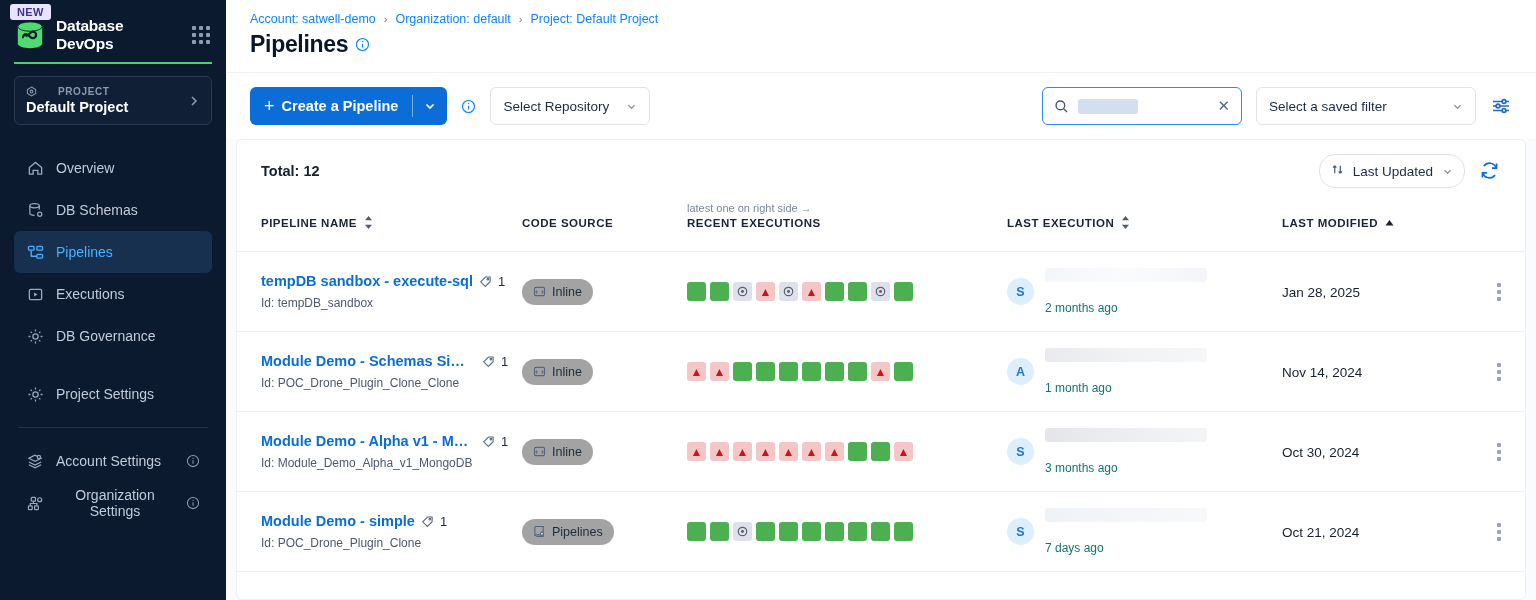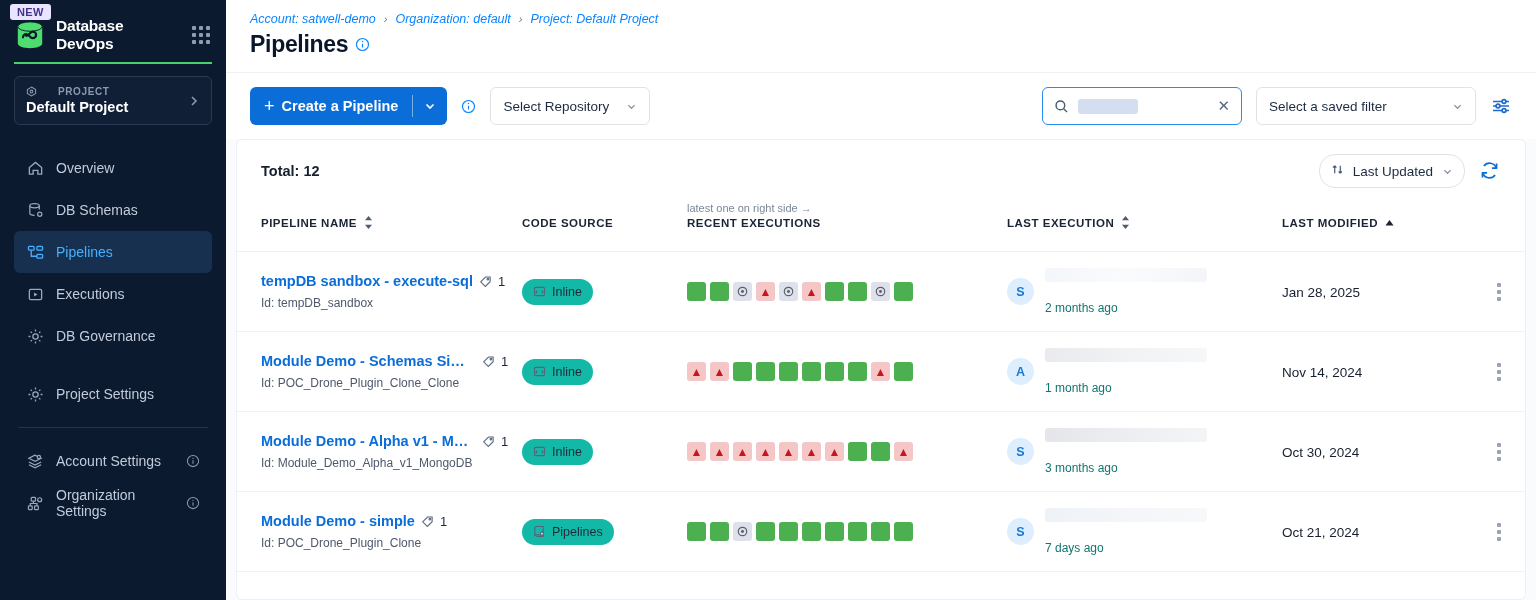--- a/index.html
+++ b/index.html
@@ -58,33 +58,34 @@
   }
   .pc-name { color: #fff; font-size: 14.5px; font-weight: 700; margin-top: 2px; }
   .pc-chev { color: #8d98ad; font-size: 16px; }
 
   .nav { margin-top: 22px; }
   .nav-item {
     display: flex; align-items: center; gap: 12px;
     height: 42px; margin: 0 14px; padding: 0 12px;
     border-radius: 6px; color: #c2cbdb; font-size: 14px;
     cursor: pointer;
+    text-align: center;
   }
   .nav-item .ico { width: 18px; height: 18px; flex: 0 0 18px; color: #9aa7bd; display:flex; align-items:center; justify-content:center;}
   .nav-item.active { background: #17304f; color: #45b0ff; }
   .nav-item.active .ico { color: #45b0ff; }
   .nav-gap { height: 16px; }
   .nav-divider { height: 1px; background: #24344c; margin: 12px 18px; }
   .nav-item .trail { margin-left: auto; color: #8d98ad; display: flex; align-items: center; }
 
   
   .main { flex: 1; height: 600px; background: #fafbfc; display: flex; flex-direction: column; min-width: 0; }
 
   .pagehead { background: #fff; padding: 12px 0 14px 24px; }
-  .crumbs { display: flex; align-items: center; gap: 8px; font-size: 12.5px; font-style: italic; }
+  .crumbs { display: flex; align-items: center; gap: 8px; font-size: 12.5px; }
   .crumbs a { color: #0a84ff; text-decoration: none; cursor: pointer; }
   .crumbs .sep { color: #6b7a90; font-size: 11px; }
   .title-row { display: flex; align-items: center; gap: 7px; margin-top: 5px; }
   .page-title { font-size: 23px; font-weight: 700; color: #0a1629; letter-spacing: -.3px; }
   .info-i { width: 15px; height: 15px; color: #0a84ff; flex: 0 0 15px; cursor: pointer; }
 
   .toolbar {
     background: #fff; border-top: 1px solid #eef0f3;
     display: flex; align-items: center; gap: 14px;
     padding: 14px 24px; flex: 0 0 auto;
@@ -169,21 +170,21 @@
     color: #0a6dd8; font-size: 14.5px; font-weight: 700;
     cursor: pointer; white-space: nowrap; overflow: hidden; text-overflow: ellipsis;
     max-width: 215px;
   }
   .tag-ico { color: #5c6b80; width: 13px; height: 13px; flex: 0 0 13px; }
   .tag-count { font-size: 13px; color: #1d293b; }
   .pl-id { font-size: 12px; color: #4d596b; margin-top: 7px; }
 
   .src-chip {
     display: inline-flex; align-items: center; gap: 6px;
-    background: #14b8a6; border-radius: 13px;
+    background: #a3a3a3; border-radius: 13px;
     padding: 6px 11px; font-size: 12.5px; color: #1f2b3d;
   }
   .src-chip .sc-ico { color: #57647a; width: 13px; height: 13px; flex: 0 0 13px; }
 
   .execs { display: flex; gap: 4px; align-items: center; }
   .ex {
     width: 19px; height: 19px; border-radius: 3px;
     display: flex; align-items: center; justify-content: center;
     cursor: pointer; flex: 0 0 19px;
   }

